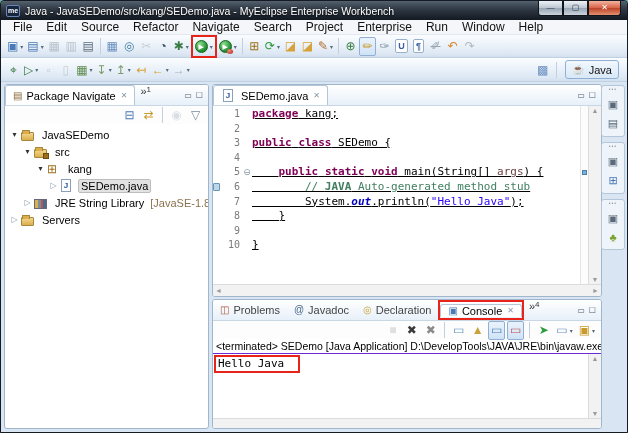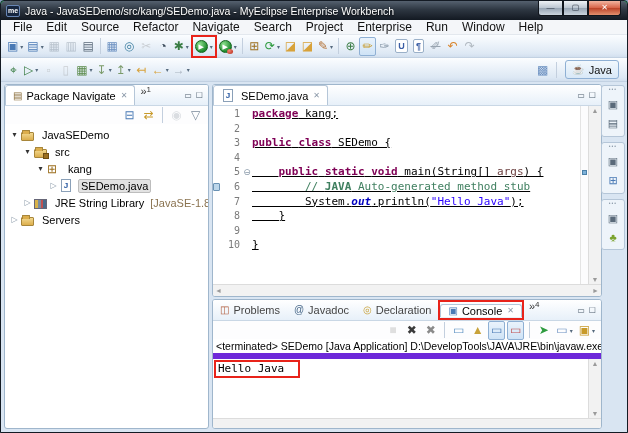--- a/index.html
+++ b/index.html
@@ -122,21 +122,21 @@
   .ov-marker{ position:absolute; left:1px; top:36%; width:5px; height:5px; background:#7db0d8; border:1px solid #4a80a8;}
   .vscroll{ width:13px; flex:none; background:#f2f2f2; border-left:1px solid #dcdcdc;
     display:flex; flex-direction:column; justify-content:space-between; align-items:center; padding:1px 0;}
   .scroll-arrow{ font-size:7px; color:#9a9a9a; }
   .hscroll{ height:12px; flex:none; background:#f2f2f2; border-top:1px solid #dcdcdc;
     display:flex; justify-content:space-between; align-items:center; padding:0 2px;}
 
   
   .console-status{ height:14px; font-size:10.5px; color:#000; padding:1px 3px; white-space:nowrap; overflow:hidden; }
   .console-out-wrap{ position:absolute; top:53px; left:0; right:0; bottom:0; display:flex; flex-direction:column;}
-  .console-out-row{ flex:1; display:flex; overflow:hidden; border-top:6px solid #6d28d9;}
+  .console-out-row{ flex:1; display:flex; overflow:hidden; border-top:1px solid #6d28d9;}
   .console-text{ flex:1; font-family:"DejaVu Sans Mono",monospace; font-size:11px; padding:1px 0 0 1px;}
   .hl-red-out{ display:inline-block; border:2px solid #e8231a; padding:0 14px 1px 2px; }
   .console-hscroll{ height:10px; background:#f2f2f2; border-top:1px solid #dcdcdc; }
   .tabicon{ font-size:10px; line-height:10px; }
 
   
   .fastview{ position:absolute; right:1px; top:2px; width:26px; bottom:3px; display:flex;
     flex-direction:column; align-items:center; gap:5px; padding-top:1px;}
   .fv-group{ width:24px; background:#eef4fa; border:1px solid #b5c6d8; border-radius:3px;
     display:flex; flex-direction:column; align-items:center; gap:6px; padding:1px 0 6px 0;}

